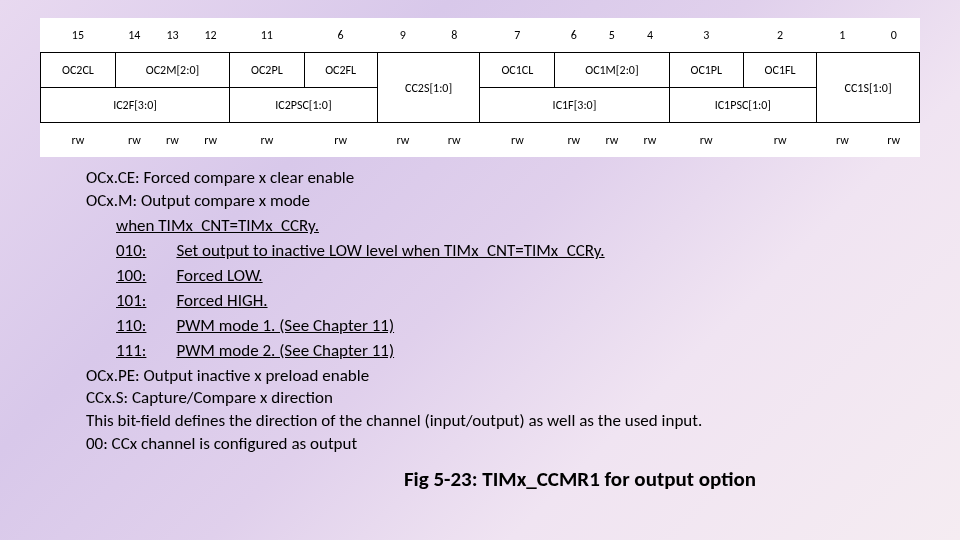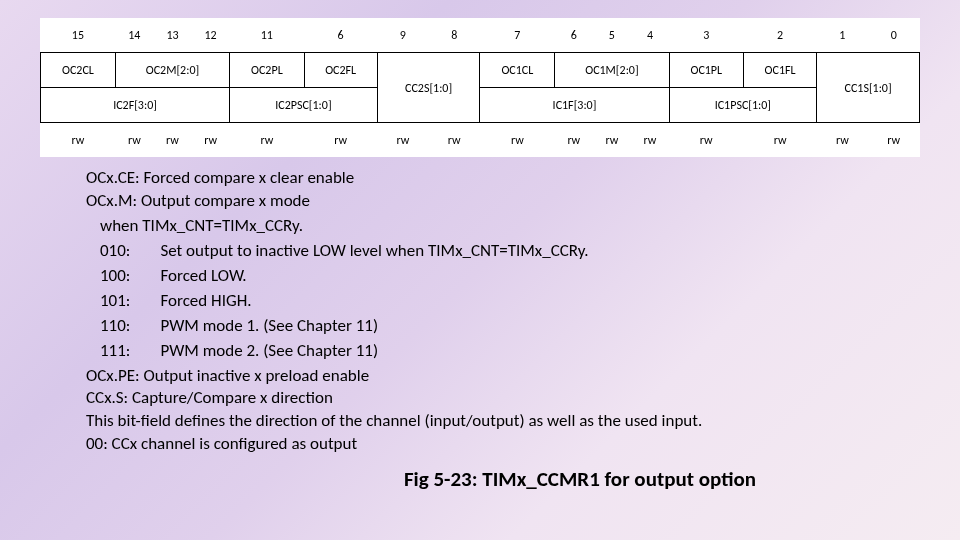--- a/index.html
+++ b/index.html
@@ -27,22 +27,23 @@
   .register-table .bitnum td {
     border: none;
     font-weight: normal;
   }
   .content {
     padding: 10px 80px 0 86px;
     font-size: 17px;
     line-height: 1.35;
   }
   .mode-table {
-    margin-left: 12px;
+    margin-left: 28px;
     margin-top: 2px;
+    text-decoration: underline;
   }
   .mode-table td { padding-right: 28px; vertical-align: top; }
   .caption {
     font-weight: bold;
     font-size: 21px;
     text-align: center;
     margin-top: 10px;
     padding-left: 200px;
   }
 </style>

